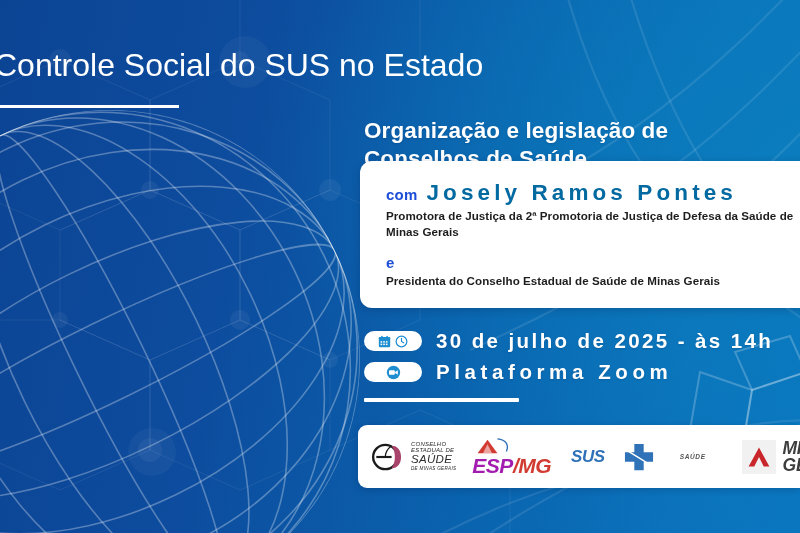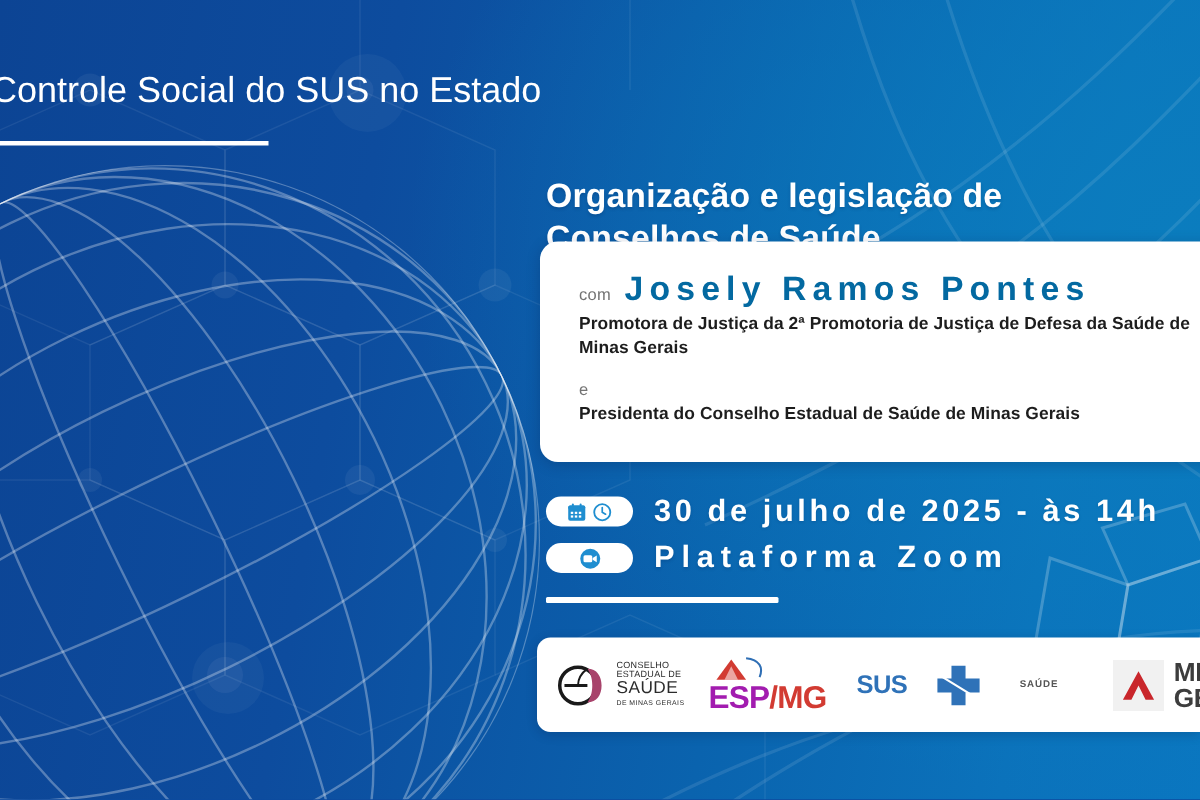--- a/index.html
+++ b/index.html
@@ -26,21 +26,21 @@
     position:absolute; left:0; top:44px; width:370px;
     padding-left:0;
   }
   .series-label {
     font-size:17.5px; font-weight:400; color:#ffffff;
     letter-spacing:.1px; line-height:1.25;
     padding-left:0px; text-indent:-4px;
     white-space:nowrap;
   }
   .series-title {
-    font-size:24px; font-weight:400; color:#ffffff;
+    font-size:32px; font-weight:400; color:#ffffff;
     line-height:1.3; margin-top:1px;
     text-indent:-6px; white-space:nowrap;
   }
   .header-rule {
     margin-top:18px; margin-left:-6px;
     width:185px; height:3px; background:#ffffff;
   }
 
   
   .main-title {
@@ -54,21 +54,21 @@
   .speakers-panel {
     position:absolute; left:360px; top:161px; width:460px; height:147px;
     background:#ffffff;
     border-radius:12px 0 0 12px;
     box-shadow:0 2px 9px rgba(0,20,60,.22);
     padding:20px 0 0 26px;
   }
   .spk { margin-bottom:2px; }
   .spk-line { display:flex; align-items:baseline; gap:9px; white-space:nowrap; }
   .spk-conj {
-    font-size:11px; font-weight:normal; color:#737373;
+    font-size:15px; font-weight:bold; color:#1d4ed8;
     letter-spacing:.2px;
   }
   .spk-name {
     font-size:22.5px; font-weight:bold; color:#0369a1;
     letter-spacing:4.1px; line-height:1.1;
   }
   .spk-role {
     font-size:11.6px; font-weight:bold; color:#1d1d1d;
     line-height:1.42; letter-spacing:.05px; margin-top:2px;
   }
@@ -95,20 +95,21 @@
     margin-top:14px; width:155px; height:4px; background:#ffffff;
     border-radius:1px;
   }
 
   
   .logos {
     position:absolute; left:358px; top:425px; width:442px; height:63px;
     background:#ffffff; border-radius:9px 0 0 9px;
     display:flex; align-items:center; padding:0 10px 0 12px; gap:0;
     box-shadow:0 2px 7px rgba(0,20,60,.2);
+    font-style:italic;
   }
   .logo { display:flex; align-items:center; flex:0 0 auto; }
 
   
   .ces { gap:5px; }
   .ces-text { line-height:1.0; }
   .ces-text .l1 { font-size:6px; color:#2b2b2b; letter-spacing:.2px; display:block; }
   .ces-text .l2 { font-size:11.5px; color:#2b2b2b; letter-spacing:.3px; display:block; margin-top:1px; font-weight:400;}
   .ces-text .l3 { font-size:4.6px; color:#2b2b2b; letter-spacing:.3px; display:block; margin-top:1px;}
 

